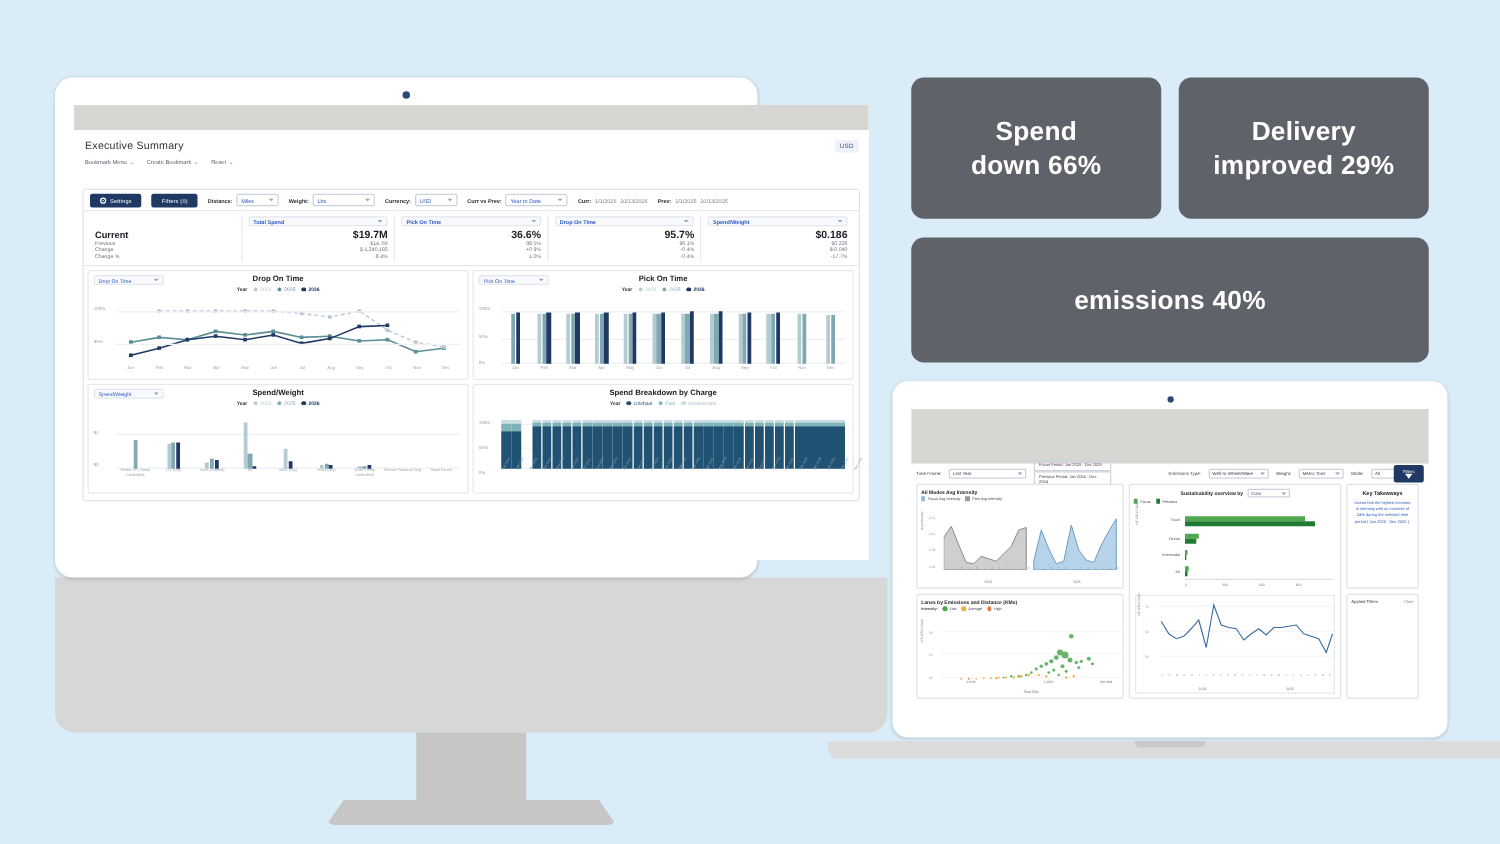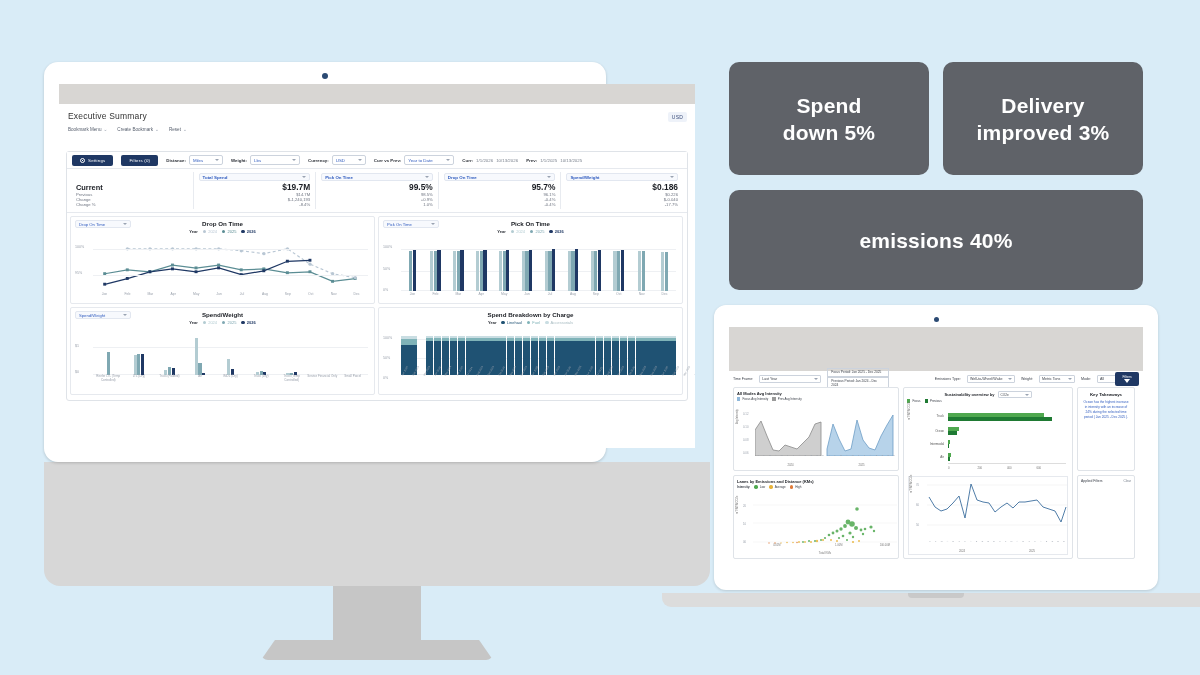--- a/index.html
+++ b/index.html
@@ -303,21 +303,21 @@
                   <div class="kpi-val">-8.4%</div>
                 </div>
               </div>
 
               <div class="kpi">
                 <div class="kpi-head">
                   <span>Pick On Time</span>
                   <span class="caret"></span>
                 </div>
                 <div class="kpi-values">
-                  <div class="kpi-val-main">99.5%</div>
+                  <div class="kpi-val-main">36.6%</div>
                   <div class="kpi-val">98.5%</div>
                   <div class="kpi-val">+0.9%</div>
                   <div class="kpi-val">1.0%</div>
                 </div>
               </div>
 
               <div class="kpi">
                 <div class="kpi-head">
                   <span>Drop On Time</span>
                   <span class="caret"></span>
@@ -850,27 +850,27 @@
 
           </div>
         </div>
       </div>
     </div>
   </div>
 
   <div class="callout" id="callout-spend">
     <div>
       <div>Spend</div>
-      <div>down 5%</div>
+      <div>down 66%</div>
     </div>
   </div>
   <div class="callout" id="callout-delivery">
     <div>
       <div>Delivery</div>
-      <div>improved 3%</div>
+      <div>improved 29%</div>
     </div>
   </div>
   <div class="callout" id="callout-emissions">
     <div>
       <div>emissions 40%</div>
     </div>
   </div>
 
   <div class="laptop">
     <div class="laptop-base"></div>

